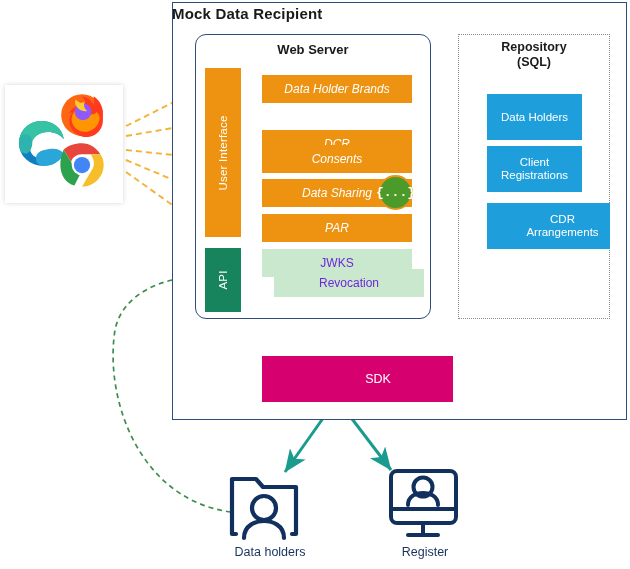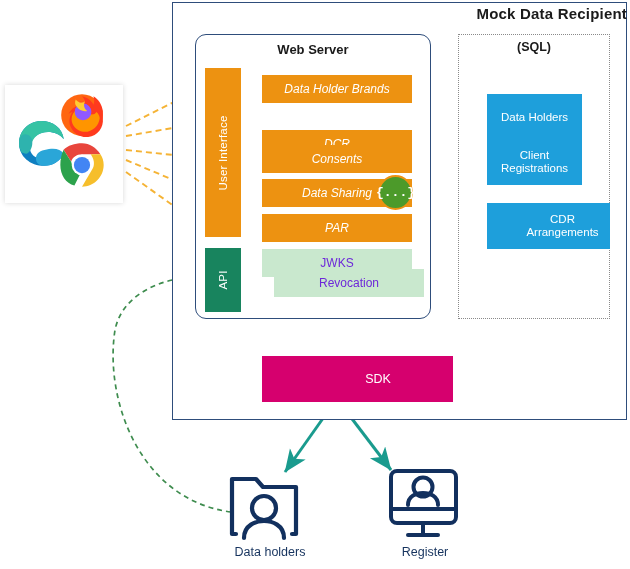--- a/index.html
+++ b/index.html
@@ -4,21 +4,21 @@
 <style>
   html,body{margin:0;padding:0;background:#ffffff;}
   body{width:630px;height:569px;position:relative;overflow:hidden;
        font-family:"Liberation Sans","DejaVu Sans",sans-serif;
        -webkit-font-smoothing:antialiased;}
   .abs{position:absolute;}
 
   
   #outer-container{left:172px;top:2px;width:455px;height:418px;
        border:1.5px solid #2e4d7b;background:#ffffff;box-sizing:border-box;}
-  #outer-title{left:172px;top:5px;width:455px;text-align:right;
+  #outer-title{left:172px;top:5px;width:455px;text-align:left;
        font-size:15px;font-weight:bold;color:#1a1a1a;letter-spacing:.2px;}
 
   
   #web-server-panel{left:195px;top:34px;width:236px;height:285px;
        border:1.5px solid #2e4d7b;border-radius:11px;background:#fff;box-sizing:border-box;}
   #web-server-title{left:195px;top:42px;width:236px;text-align:center;
        font-size:13px;font-weight:bold;color:#1a1a1a;}
 
   
   #repository-panel{left:458px;top:34px;width:152px;height:285px;
@@ -54,21 +54,21 @@
        background:#4C9A2A;color:#fff;display:flex;align-items:center;
        justify-content:center;font-size:13px;font-weight:bold;
        font-family:"Liberation Mono","DejaVu Sans Mono",monospace;
        border:2px solid #ED9211;box-sizing:border-box;}
 
   
   .repo-item{position:absolute;left:487px;width:95px;
        background:#1E9FDB;color:#ffffff;display:flex;align-items:center;
        justify-content:center;text-align:center;font-size:11.5px;line-height:13px;}
   #repo-0{top:94px;height:46px;}
-  #repo-1{top:139px;height:46px;}
+  #repo-1{top:146px;height:46px;}
   #repo-2{top:203px;height:46px;padding-left:28px;}
 
   
   #sdk-box{left:262px;top:356px;width:150px;height:46px;background:#D6006E;
        color:#ffffff;display:flex;align-items:center;justify-content:center;
        font-size:12.5px;padding-left:41px;}
 
   
   #browser-panel{left:5px;top:85px;width:118px;height:118px;background:#ffffff;
        box-shadow:0 0 5px rgba(0,0,0,.16);}
@@ -189,20 +189,21 @@
 </div>
 <div class="row green abs" id="row-5">
   <span>JWKS</span>
 </div>
 <div class="row green abs" id="row-6">
   <span>Revocation</span>
 </div>
 
 <div class="abs" id="repository-panel"></div>
 <div class="abs" id="repository-title">
+  <div>Repository</div>
   <div>(SQL)</div>
 </div>
 <div class="repo-item" id="repo-0">
   <span>Data Holders</span>
 </div>
 <div class="repo-item" id="repo-1">
   <span>Client Registrations</span>
 </div>
 <div class="repo-item" id="repo-2">
   <span>CDR Arrangements</span>

